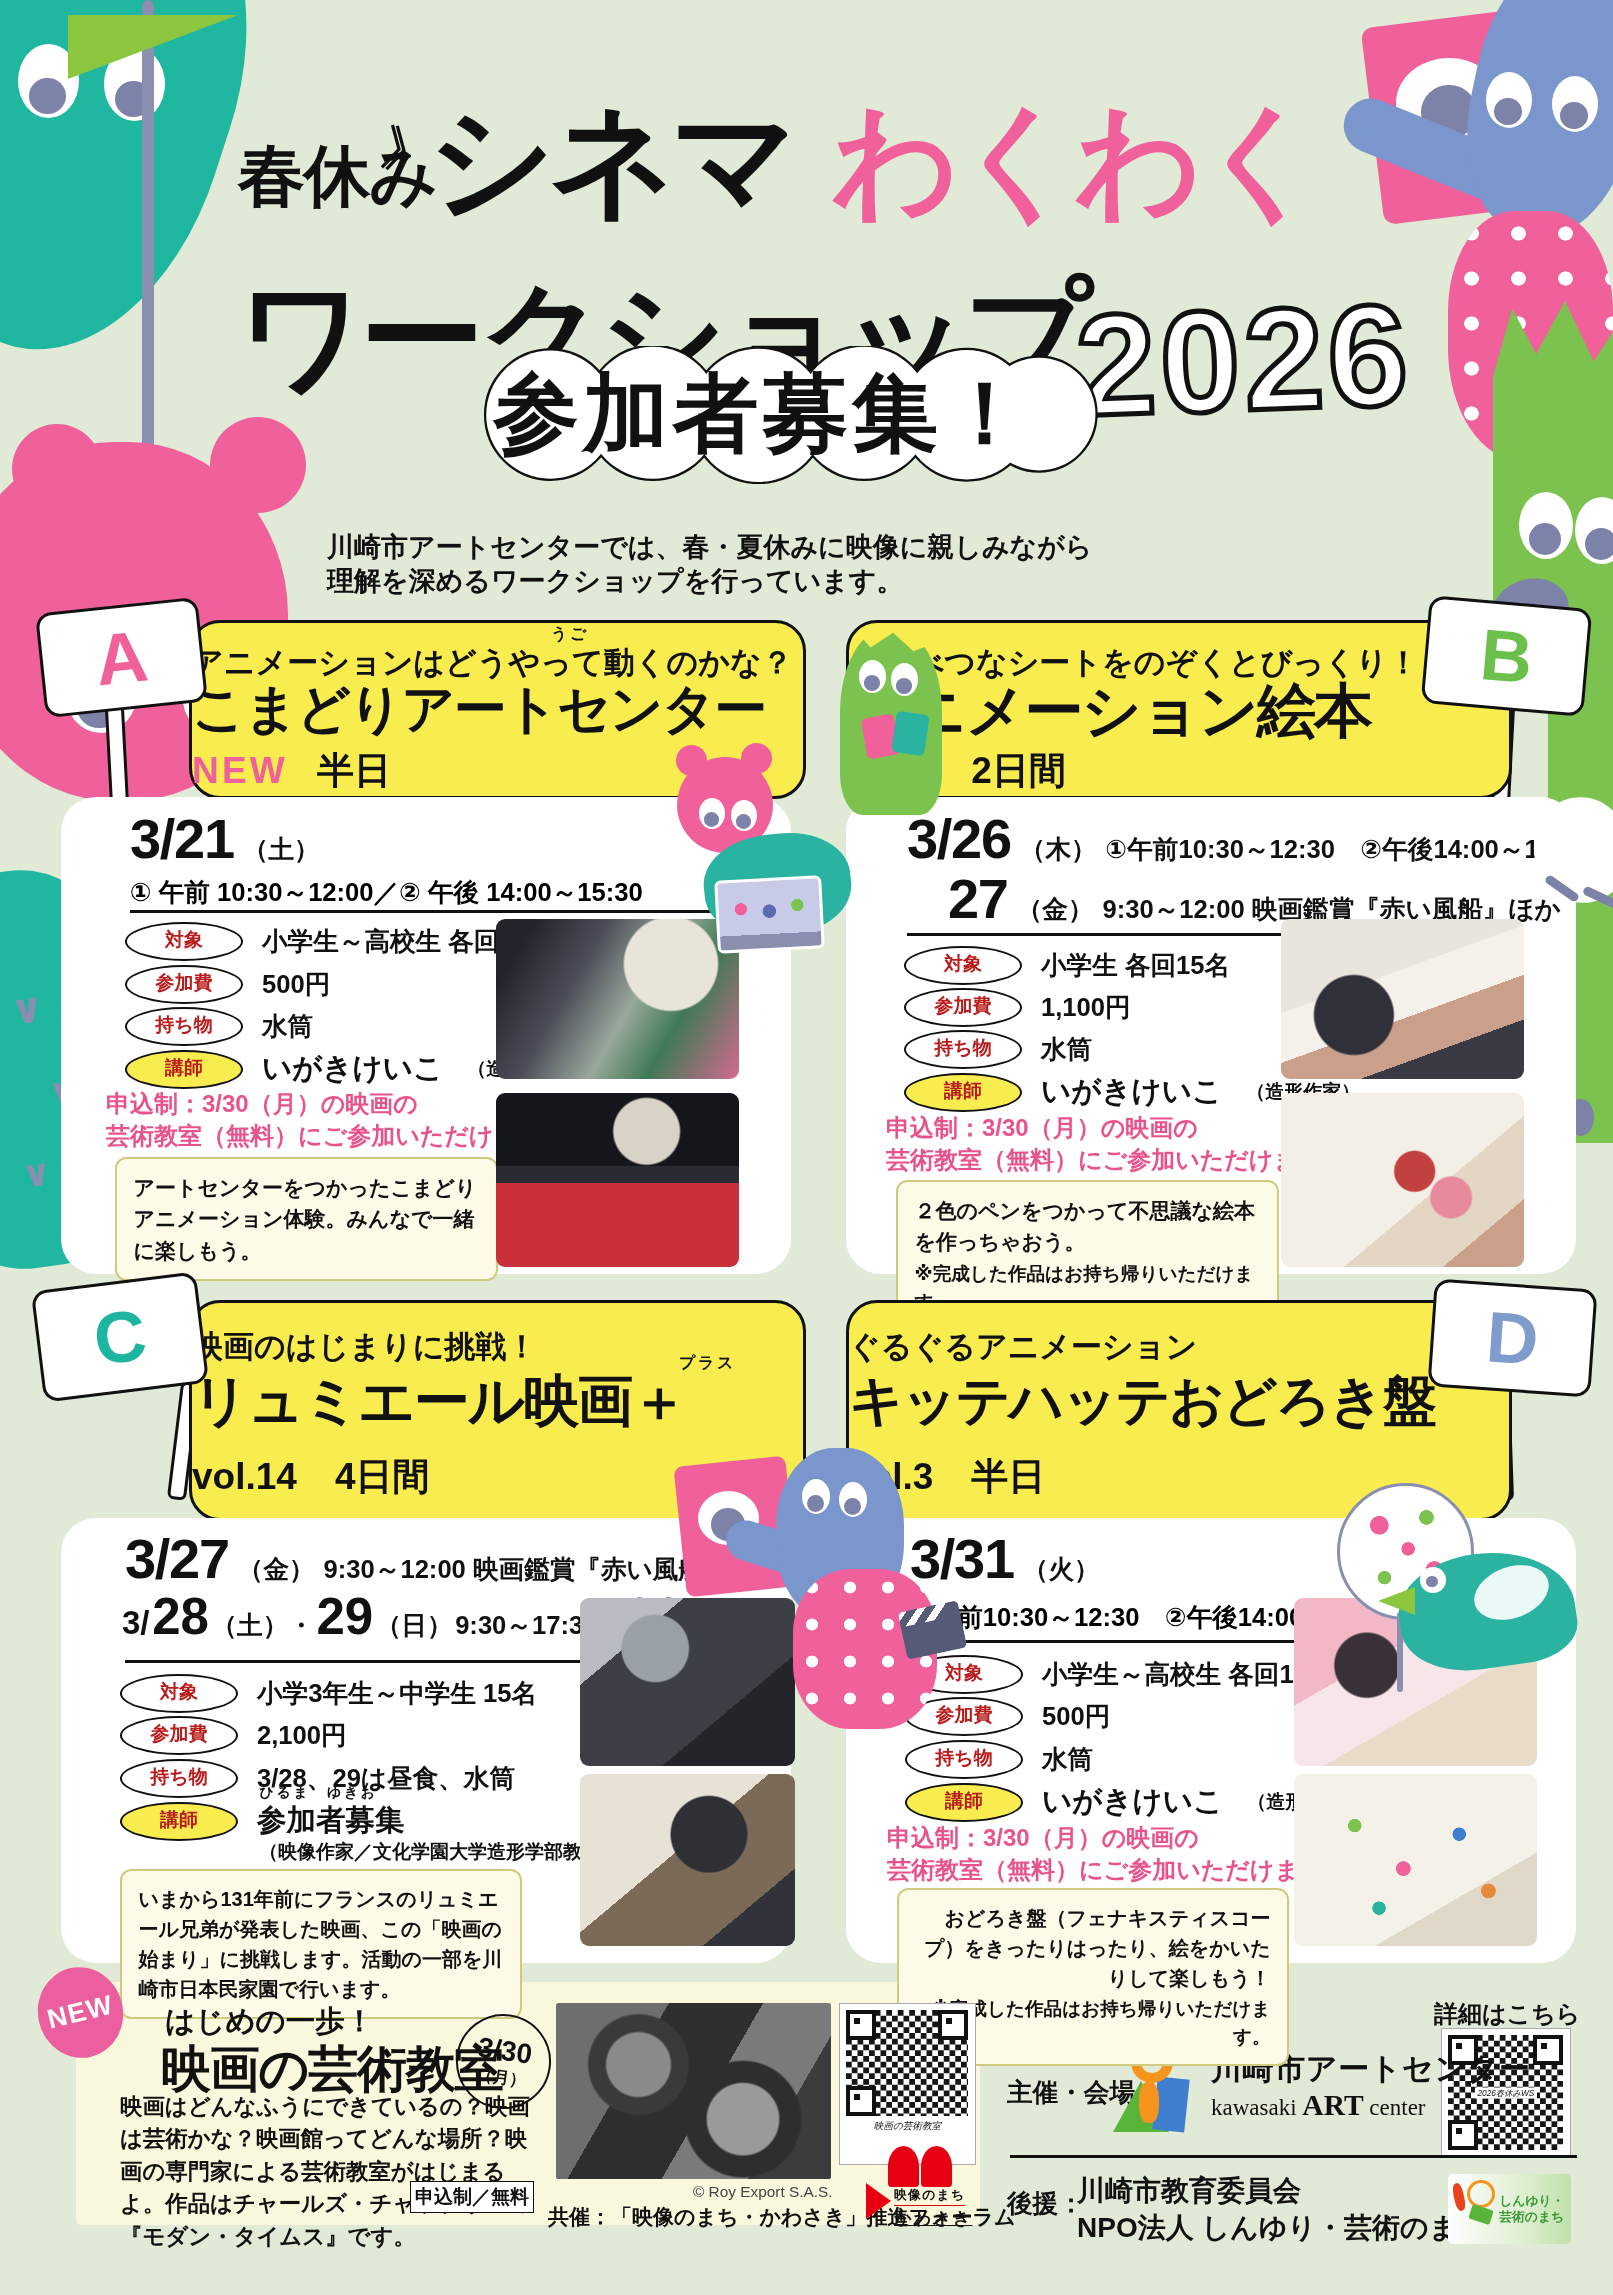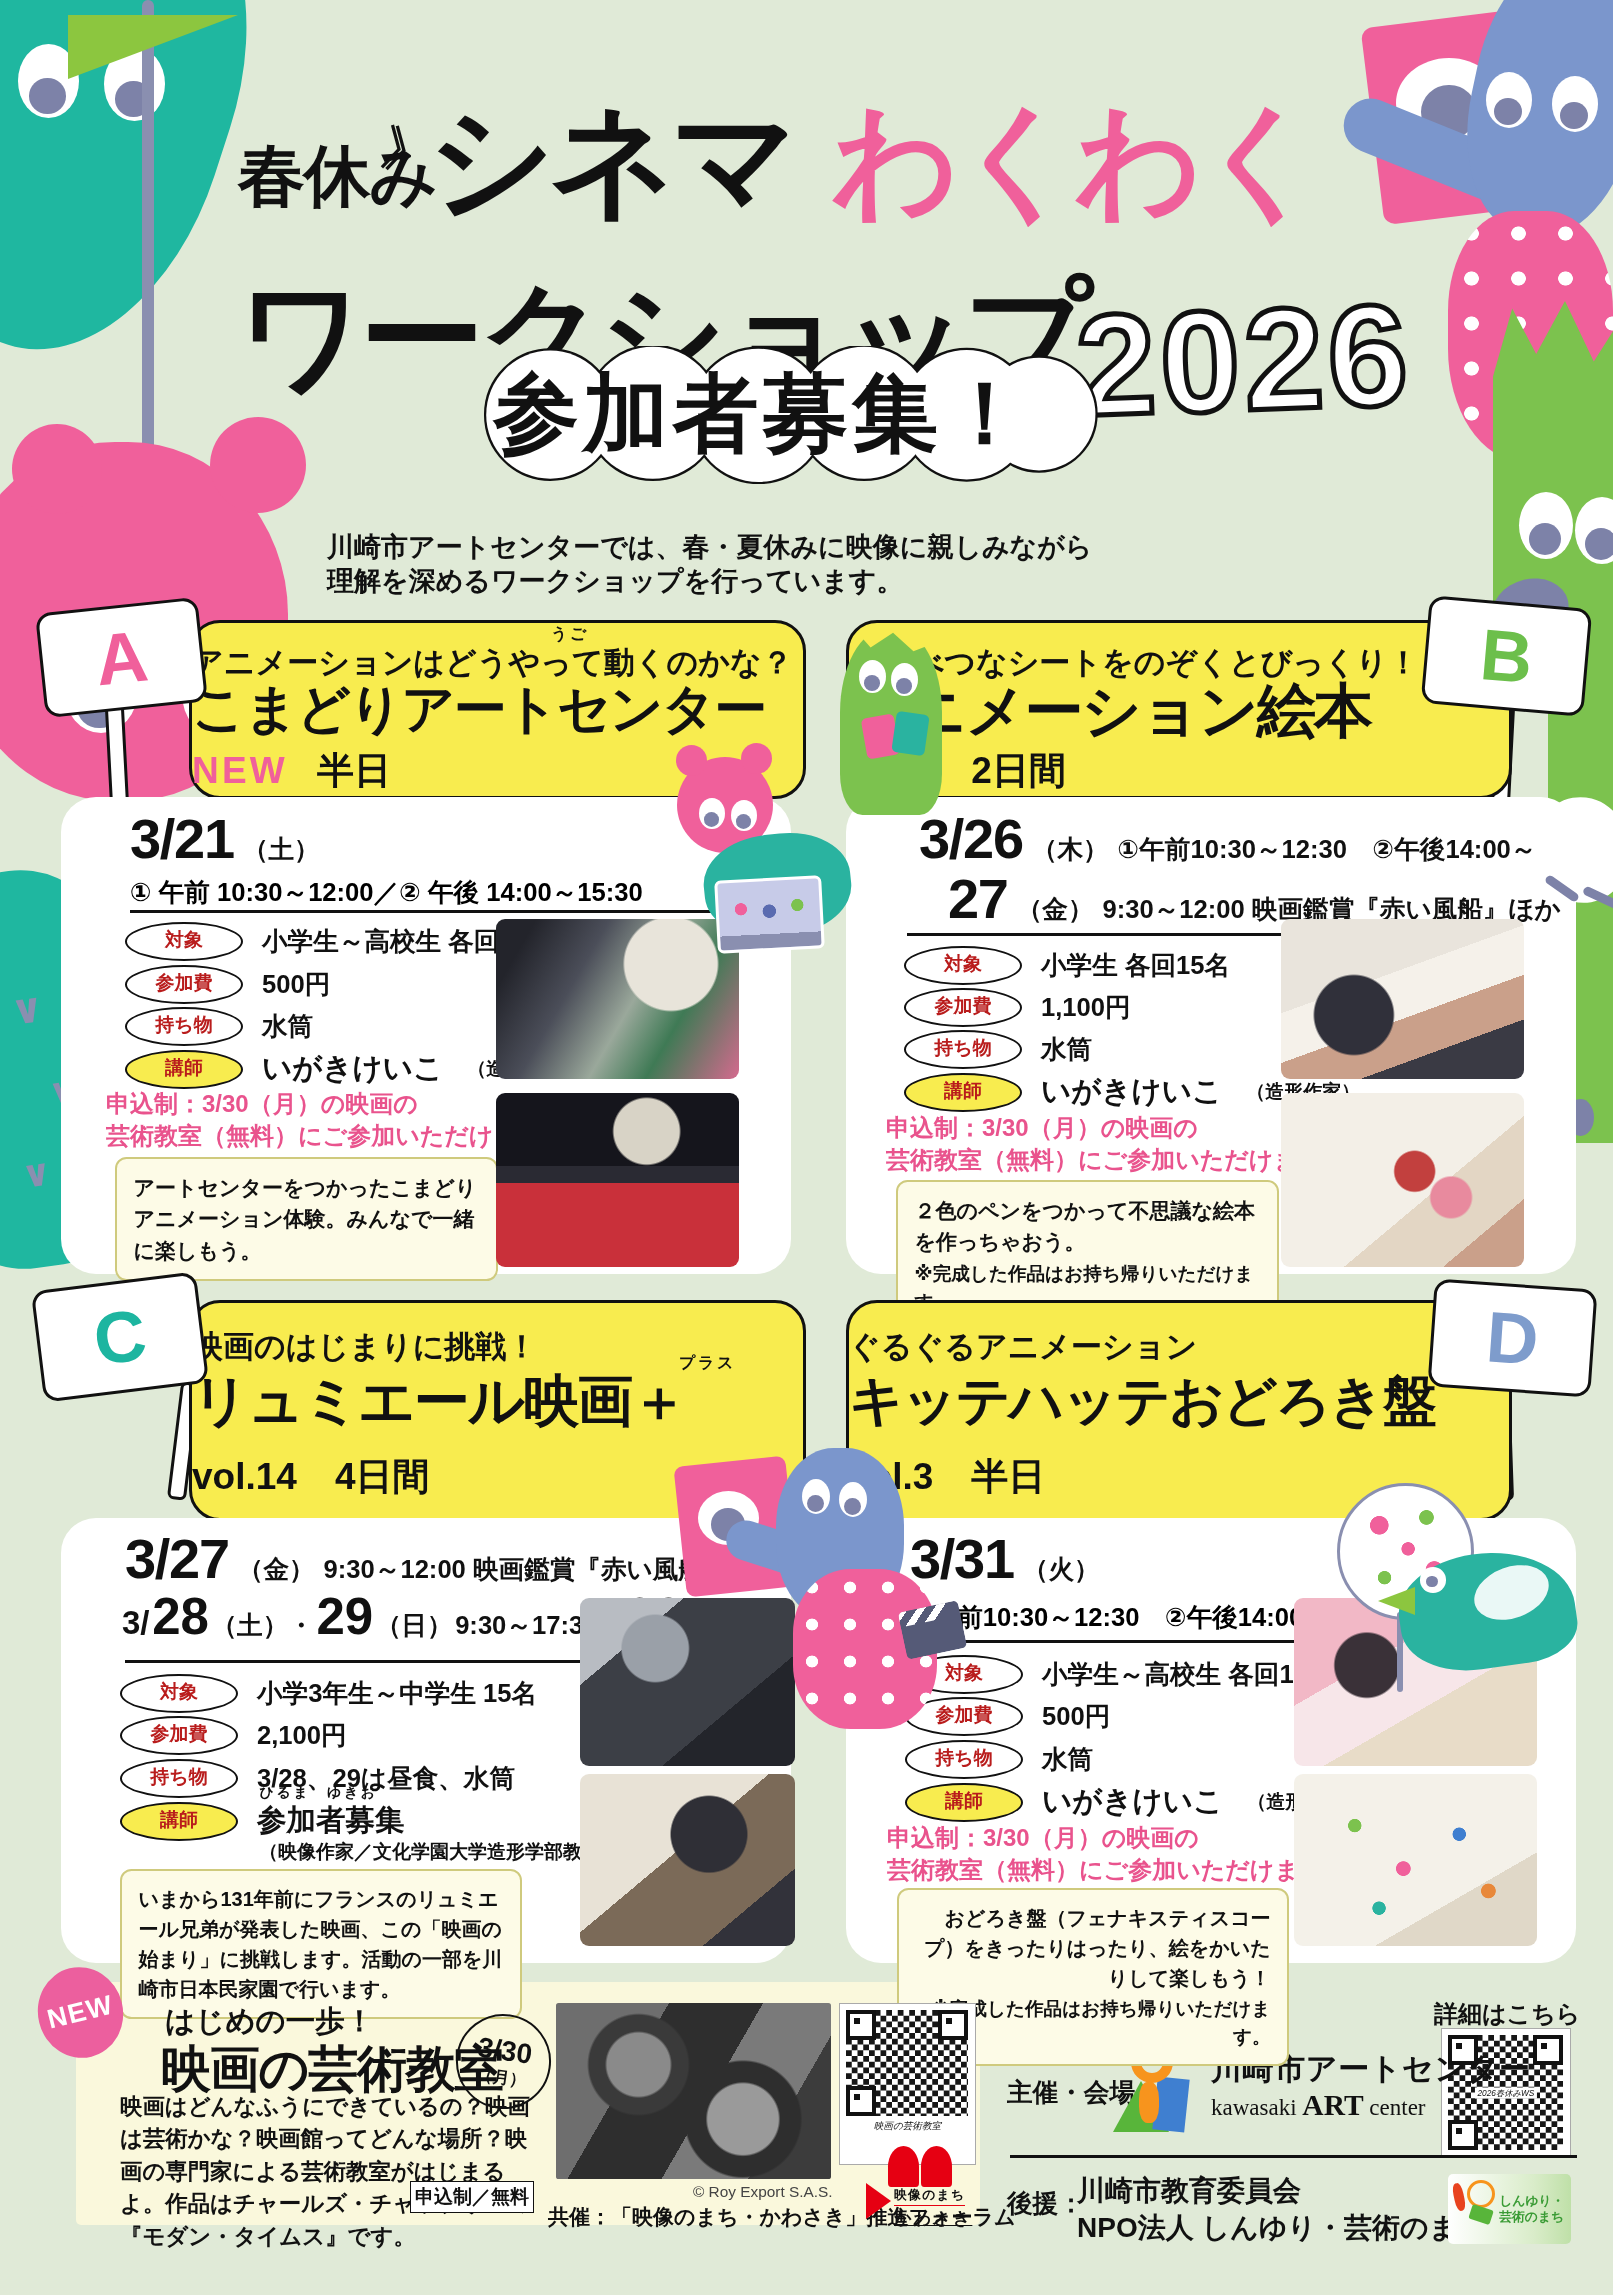--- a/index.html
+++ b/index.html
@@ -254,21 +254,21 @@
   <div class="abs z3 eye" style="left:859px;top:660px;width:27px;height:33px;">
       <div class="pupil"></div>
     </div>
   <div class="abs z3 eye" style="left:891px;top:663px;width:27px;height:33px;">
       <div class="pupil"></div>
     </div>
   <div class="abs z3" style="left:864px;top:716px;width:33px;height:41px;background:#f0609b;border-radius:5.1px;transform:rotate(-10deg);"></div>
   <div class="abs z3" style="left:894px;top:713px;width:33px;height:41px;background:#2ab3a0;border-radius:5.1px;transform:rotate(8deg);"></div>
 
   <div class="abs z2 card" style="left:846px;top:797px;width:730px;height:477px;">
-    <div class="abs daterow" style="left:73px;top:9px;">
+    <div class="abs daterow" style="left:61px;top:9px;">
       <span class="date-big">3/26</span>
       <span class="date-day">（木）</span>
       <span class="date-times">①午前10:30～12:30　②午後14:00～16:00</span>
     </div>
     <div class="abs daterow" style="left:102px;top:69px;">
       <span class="date-big">27</span>
       <span class="date-day">（金）</span>
       <span class="date-times">9:30～12:00 映画鑑賞『赤い風船』ほか</span>
     </div>
     <div class="abs divider" style="left:61px;top:136px;width:605px;"></div>

